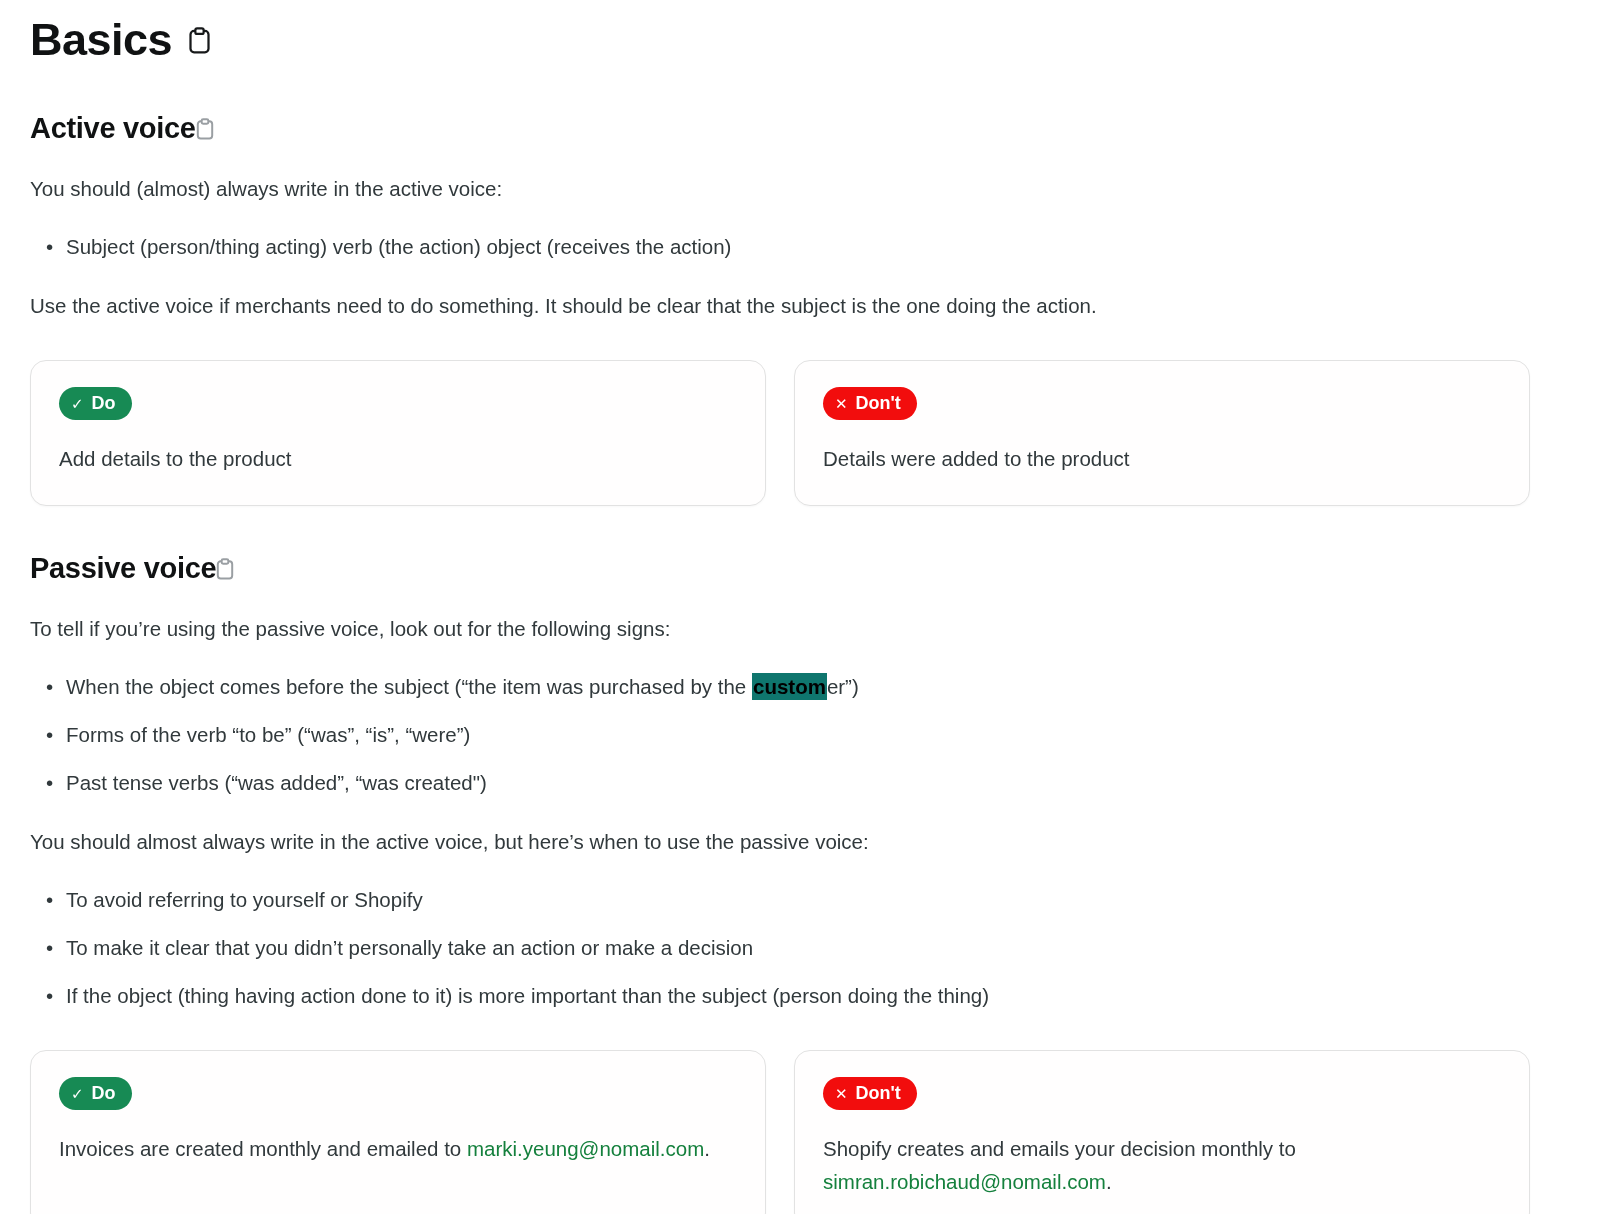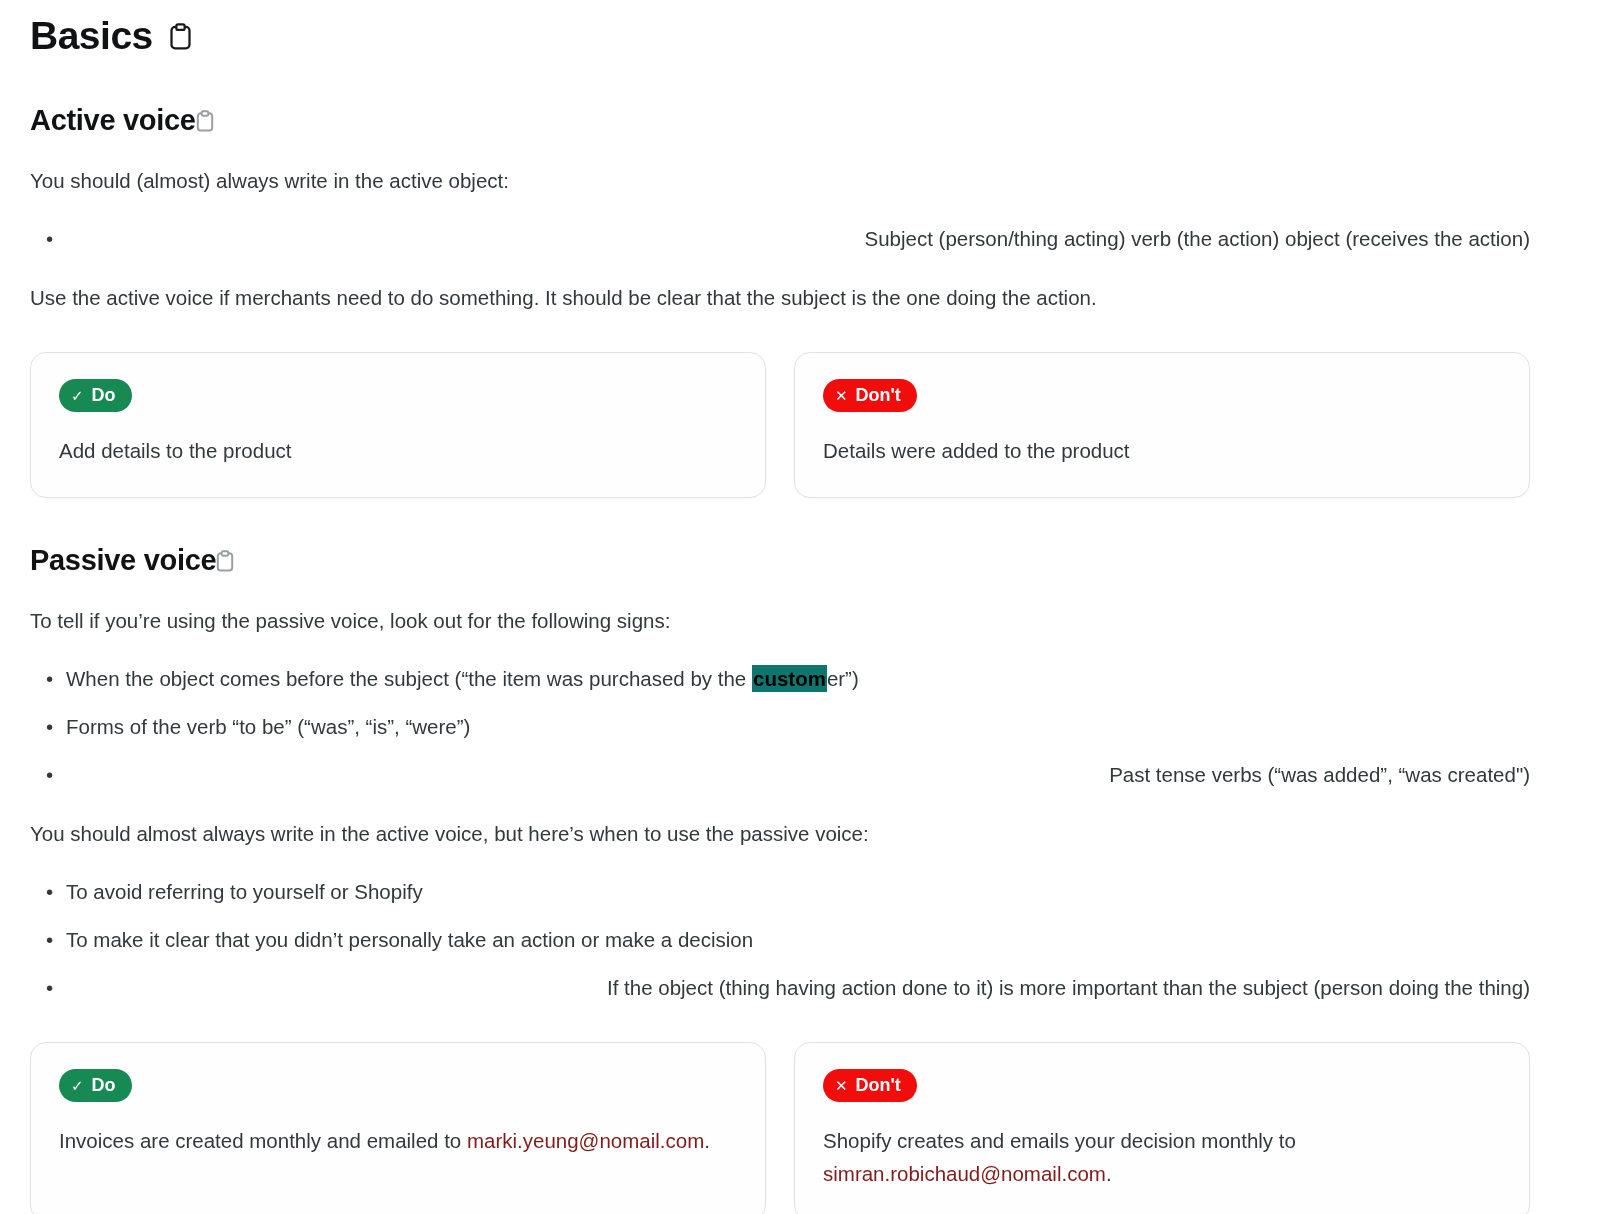--- a/index.html
+++ b/index.html
@@ -8,21 +8,21 @@
     width: 1600px;
     min-height: 1214px;
     font-family: "Liberation Sans", "DejaVu Sans", sans-serif;
     color: #31393c;
     padding: 10px 70px 40px 30px;
   }
 
   
   h1 {
     margin: 4px 0 0 0;
-    font-size: 39px;
+    font-size: 45px;
     font-weight: 700;
     color: #101213;
     letter-spacing: -0.5px;
     display: flex;
     align-items: center;
     gap: 16px;
   }
   h2 {
     margin: 46px 0 0 0;
     font-size: 29px;
@@ -57,21 +57,21 @@
     padding: 0 0 0 22px;
   }
   ul.bullets li {
     position: relative;
     font-size: 20.5px;
     line-height: 28px;
     margin-bottom: 20px;
     padding-left: 14px;
     color: #31393c;
   }
-  ul.bullets li:last-child { margin-bottom: 0; text-align: right; }
+  ul.bullets li:last-child { margin-bottom: 0; }
   ul.bullets li::before {
     content: "•";
     position: absolute;
     left: -6px;
     top: 0;
     color: #31393c;
   }
 
   mark.hl {
     background: #0f766e;
@@ -108,21 +108,21 @@
   .badge .bicon { font-size: 15px; font-weight: 700; line-height: 1; }
   .badge.do { background: #178a54; }
   .badge.dont { background: #f20d0d; }
   .card-text {
     margin: 22px 0 0 0;
     font-size: 20.5px;
     line-height: 33px;
     color: #31393c;
   }
   .card-text a {
-    color: #7f1d1d;
+    color: #15803d;
     text-decoration: none;
   }
 </style>
 </head>
 <body>
 
 <main>
 
   <h1>
     <span>Basics</span>
@@ -138,21 +138,21 @@
     <h2>
       <span>Active voice</span>
       <button class="copy-btn gray" aria-label="Copy link to Active voice">
         <svg width="18" height="22" viewBox="0 0 20 24">
           <rect x="2" y="3.5" width="16" height="19" rx="3.2" fill="none" stroke="currentColor" stroke-width="2.2"></rect>
           <rect x="6.3" y="1.2" width="7.4" height="5" rx="1.6" fill="#ffffff" stroke="currentColor" stroke-width="2.2"></rect>
         </svg>
       </button>
     </h2>
 
-    <p class="body">You should (almost) always write in the active object:</p>
+    <p class="body">You should (almost) always write in the active voice:</p>
 
     <ul class="bullets">
       <li>Subject (person/thing acting) verb (the action) object (receives the action)</li>
     </ul>
 
     <p class="body">Use the active voice if merchants need to do something. It should be clear that the subject is the one doing the action.</p>
 
     <div class="cards">
       <div class="card">
         <span class="badge do">

